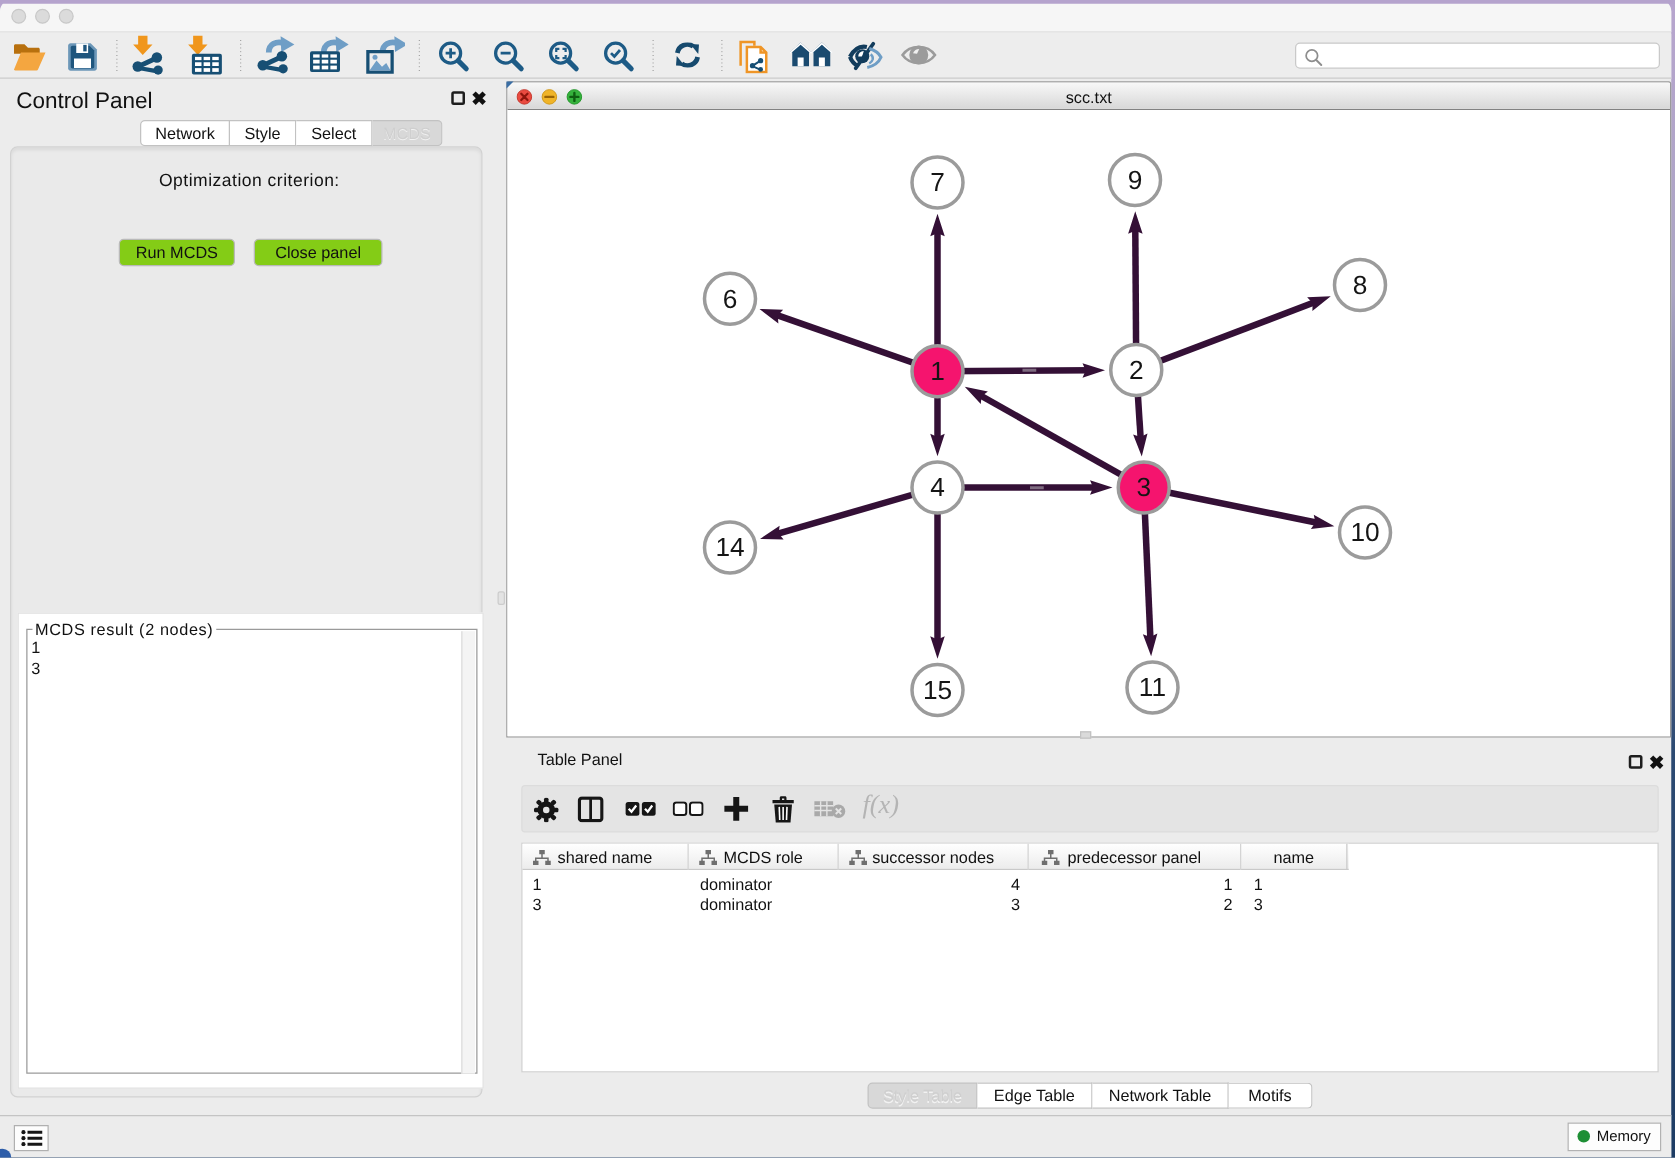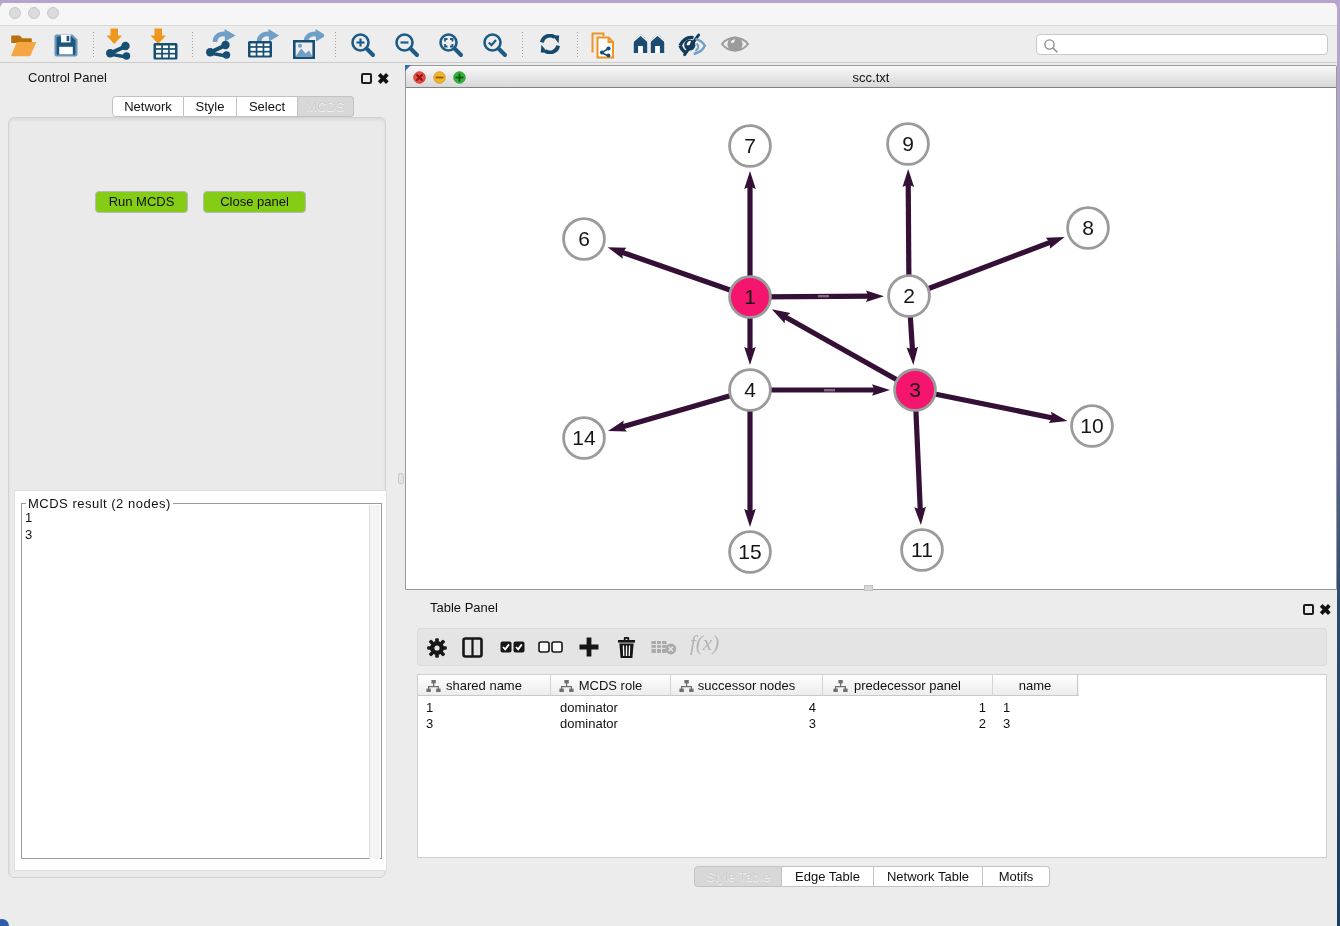--- a/index.html
+++ b/index.html
@@ -19,21 +19,21 @@
   background:#ededed; border-bottom:1px solid #cccccc; }
 .sep { position:absolute; top:5px; height:26px; width:1px;
   background-image:linear-gradient(#a2a2a2 34%, rgba(0,0,0,0) 0%);
   background-size:1px 3px; }
 .ticon { position:absolute; top:5px; }
 #searchbox { position:absolute; left:1036px; top:7px; width:292px; height:21px;
   background:#fff; border:1px solid #c9c9c9; border-radius:4px; }
 #searchbox svg { position:absolute; left:6px; top:3px; }
 
 #cpanel { position:absolute; left:0; top:0; width:1340px; height:926px; }
-#cp-title { position:absolute; left:28px; top:70px; font-size:13px; color:#111; }
+#cp-title { position:absolute; left:13px; top:70px; font-size:18px; color:#111; }
 .float-btn { position:absolute; width:11px; height:11px; border:2px solid #1d1d1d; border-radius:2px; }
 .close-x { position:absolute; font-size:15px; font-weight:bold; color:#111; }
 #cp-pane { position:absolute; left:8px; top:117px; width:378px; height:761px;
   background:#eaeaea; border:1px solid #d2d2d2; border-radius:6px;
   box-shadow:inset 0 2px 3px rgba(0,0,0,0.07); }
 .tabrow { position:absolute; display:flex; }
 .tab { height:21px; background:#fff; border:1px solid #c2c2c2; border-left:none;
   font-size:13px; color:#111; text-align:center; line-height:20px; padding:0 14px; }
 .tab.first { border-left:1px solid #c2c2c2; border-radius:4px 0 0 4px; }
 .tab.last { border-radius:0 4px 4px 0; }
@@ -246,20 +246,21 @@
     <div id="cp-title">Control Panel</div>
     <div class="float-btn" style="left:361px; top:73px;"></div>
     <div class="close-x" style="left:377px; top:70px;">✖</div>
     <div class="tabrow" style="left:79px; top:96px;margin-left:33px;">
       <div class="tab first" style="width:72px; padding:0;">Network</div>
       <div class="tab" style="width:53px; padding:0;">Style</div>
       <div class="tab" style="width:61px; padding:0;">Select</div>
       <div class="tab sel last" style="width:56px; padding:0;">MCDS</div>
     </div>
     <div id="cp-pane"></div>
+    <div id="opt-label">Optimization criterion:</div>
     <div class="btn" style="left:95px; top:191px; width:93px;">Run MCDS</div>
     <div class="btn" style="left:203px; top:191px; width:103px;">Close panel</div>
     <div id="result-box">
       <div id="result-fs">
         <div id="result-legend">MCDS result (2 nodes)</div>
         <div id="result-items">1<br>3</div>
         <div id="result-scroll"></div>
       </div>
     </div>
   </div>
@@ -456,17 +457,32 @@
     </div>
     <div id="tp-tabs">
       <div class="tabrow" style="left:289px; top:2px;">
         <div class="tab first sel" style="width:88px; padding:0;">Style Table</div>
         <div class="tab" style="width:92px; padding:0;">Edge Table</div>
         <div class="tab" style="width:109px; padding:0;">Network Table</div>
         <div class="tab last" style="width:67px; padding:0;">Motifs</div>
       </div>
     </div>
   </div>
+  <div id="statusbar">
+    <div id="list-btn">
+        <svg style="position:absolute;left:5px;top:3px;" width="17" height="13" viewBox="0 0 17 13">
+          <g fill="#161616">
+            <circle cx="1.7" cy="1.7" r="1.7"></circle>
+            <circle cx="1.7" cy="6.5" r="1.7"></circle>
+            <circle cx="1.7" cy="11.3" r="1.7"></circle>
+            <rect x="5" y="0.6" width="12" height="2.4"></rect>
+            <rect x="5" y="5.4" width="12" height="2.4"></rect>
+            <rect x="5" y="10.2" width="12" height="2.4"></rect>
+          </g>
+        </svg>
+      </div>
+    <div id="mem-btn"><span style="display:inline-block;width:10px;height:10px;border-radius:50%;background:#1e8f35;margin-right:5px;vertical-align:-1px;"></span>Memory</div>
+  </div>
   <div style="position:absolute;left:398px;top:473px;width:6px;height:11px;background:#e3e3e3;border:1px solid #cccccc;border-radius:2px;"></div>
   <div style="position:absolute;left:864px;top:585px;width:9px;height:6px;background:#dadada;border:1px solid #c2c2c2;"></div>
 
   <div id="bl-speck"></div>
 </div>
 
 </body></html>

